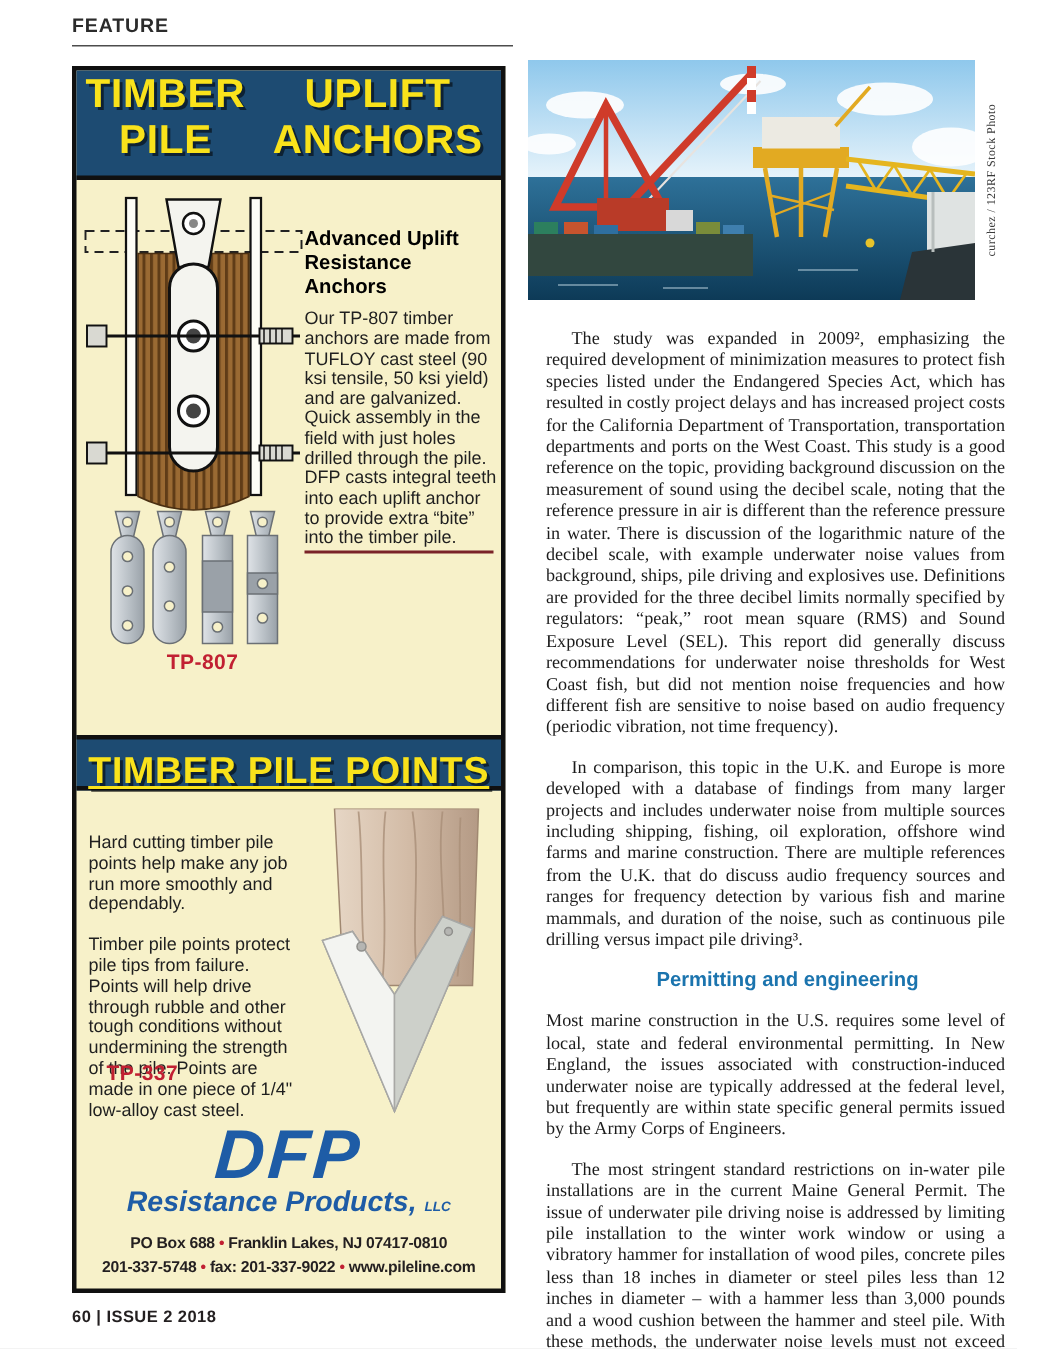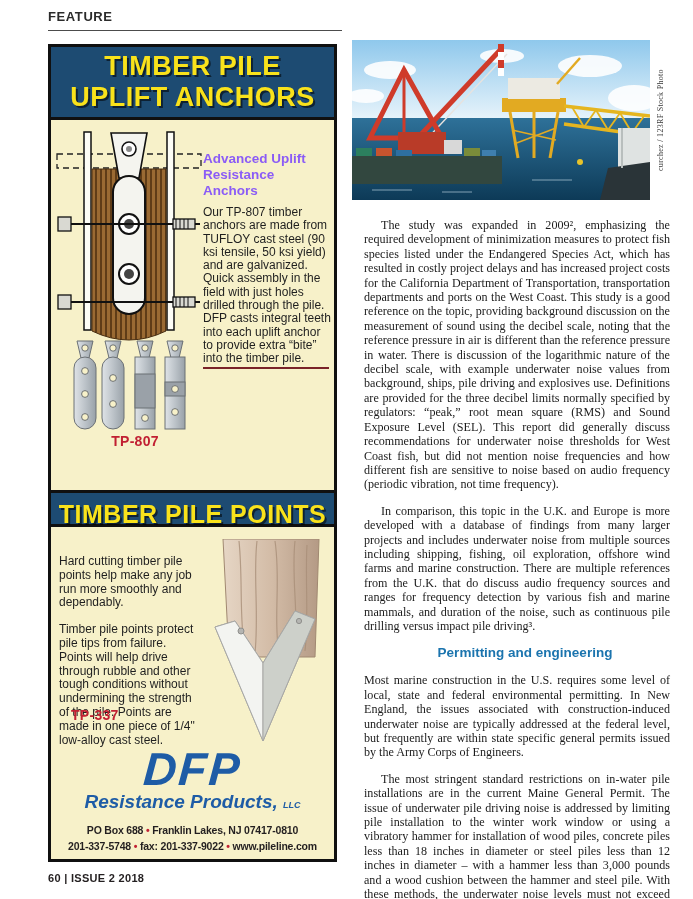--- a/index.html
+++ b/index.html
@@ -7,30 +7,30 @@
         font-family:"Liberation Sans",sans-serif;}
   
   .kicker{position:absolute;left:48px;top:9px;font-size:13px;font-weight:700;
           letter-spacing:.6px;color:#2b2b2b;}
   .kicker-rule{position:absolute;left:48px;top:30px;width:294px;height:1px;background:#4c4c4c;}
   
   .ad{position:absolute;left:48px;top:44px;width:289px;height:818px;box-sizing:border-box;
       background:#f7f1c9;border:3px solid #101010;}
   .band{position:absolute;left:0;width:283px;background:#1d4b72;color:#f9e21b;
         text-align:center;font-weight:700;text-shadow:2px 2px 0 rgba(0,0,0,.55);box-sizing:border-box;}
-  .band1{top:0;height:73px;display:flex;flex-direction:column;justify-content:center;
+  .band1{top:0;height:73px;display:flex;flex-direction:row;justify-content:center;
          font-size:27px;line-height:31px;letter-spacing:.5px;border-bottom:3px solid #101010;}
   .band2{top:443px;height:37px;font-size:25px;line-height:43px;border-top:3px solid #101010;
-         border-bottom:3px solid #101010;letter-spacing:.5px;}
+         border-bottom:3px solid #101010;letter-spacing:.5px;text-decoration:underline;}
   .ad-sec1{position:absolute;left:0;top:73px;width:283px;height:370px;}
   .ad-sec2{position:absolute;left:0;top:492px;width:283px;height:208px;}
   .ad-logo{position:absolute;left:0;top:700px;width:283px;height:112px;text-align:center;}
   .diagram{position:absolute;left:4px;top:4px;}
   .adv-head{position:absolute;left:152px;top:31px;width:128px;font-size:13.5px;line-height:16px;
-            font-weight:700;color:#8b5cf6;}
+            font-weight:700;color:#000000;}
   .adv-copy{position:absolute;left:152px;top:86px;width:130px;font-size:12px;line-height:13.3px;
             color:#1f1f1f;}
   .adv-rule{position:absolute;left:152px;top:247px;width:126px;height:2px;background:#7a2328;}
   .adv-note{position:absolute;left:152px;top:264px;width:130px;font-size:12px;line-height:13.3px;
             color:#1f1f1f;}
   .anchors{position:absolute;left:18px;top:218px;}
   .prod-label{position:absolute;font-size:14px;font-weight:700;color:#c12032;letter-spacing:.3px;}
   .label-807{left:18px;top:313px;width:132px;text-align:center;}
   .label-337{left:20px;top:168px;}
   .sec2-copy{position:absolute;left:8px;top:16px;width:138px;font-size:12px;line-height:13.8px;color:#1f1f1f;}

